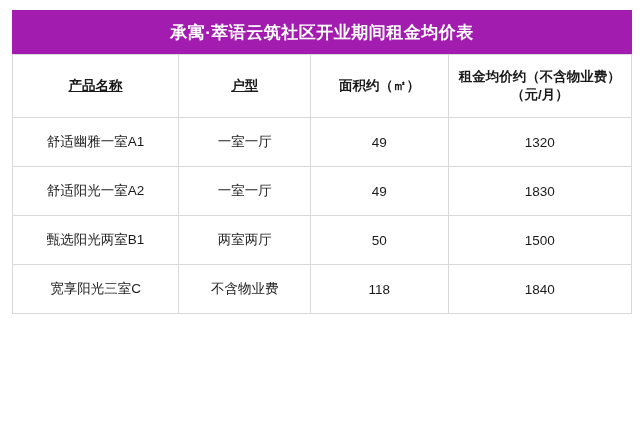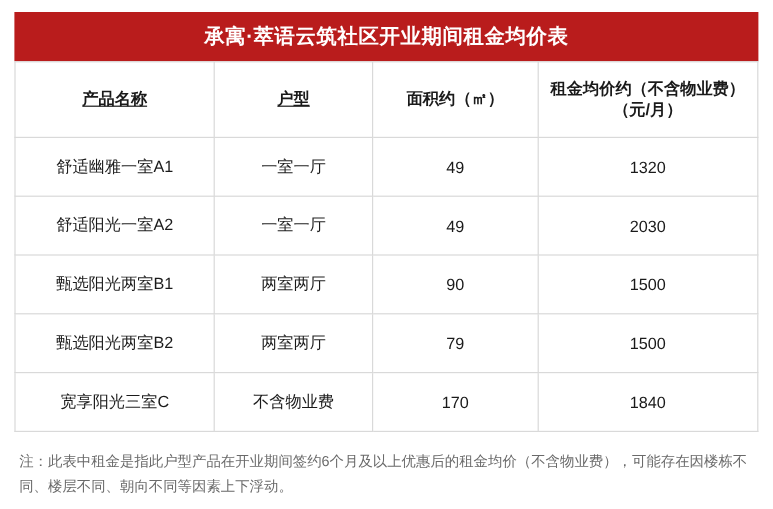--- a/index.html
+++ b/index.html
@@ -16,21 +16,21 @@
   }
   .page {
     width: 644px;
     height: 424px;
     box-sizing: border-box;
     padding: 10px 12px 8px 12px;
     display: flex;
     flex-direction: column;
   }
   .title-bar {
-    background: #b91c1c;
+    background: #a21caf;
     color: #ffffff;
     height: 44px;
     display: flex;
     align-items: center;
     justify-content: center;
     font-size: 17px;
     font-weight: bold;
     letter-spacing: 0.5px;
   }
   table.rate-table {
@@ -94,40 +94,31 @@
       <tr>
         <td>舒适幽雅一室A1</td>
         <td>一室一厅</td>
         <td>49</td>
         <td>1320</td>
       </tr>
       <tr>
         <td>舒适阳光一室A2</td>
         <td>一室一厅</td>
         <td>49</td>
-        <td>2030</td>
+        <td>1830</td>
       </tr>
       <tr>
         <td>甄选阳光两室B1</td>
         <td>两室两厅</td>
-        <td>90</td>
-        <td>1500</td>
-      </tr>
-      <tr>
-        <td>甄选阳光两室B2</td>
-        <td>两室两厅</td>
-        <td>79</td>
+        <td>50</td>
         <td>1500</td>
       </tr>
       <tr>
         <td>宽享阳光三室C</td>
         <td>不含物业费</td>
-        <td>170</td>
+        <td>118</td>
         <td>1840</td>
       </tr>
     </tbody>
   </table>
 
-  <div class="note">
-    <p>注：此表中租金是指此户型产品在开业期间签约6个月及以上优惠后的租金均价（不含物业费），可能存在因楼栋不同、楼层不同、朝向不同等因素上下浮动。</p>
-  </div>
 
 </div>
 
 </body></html>

